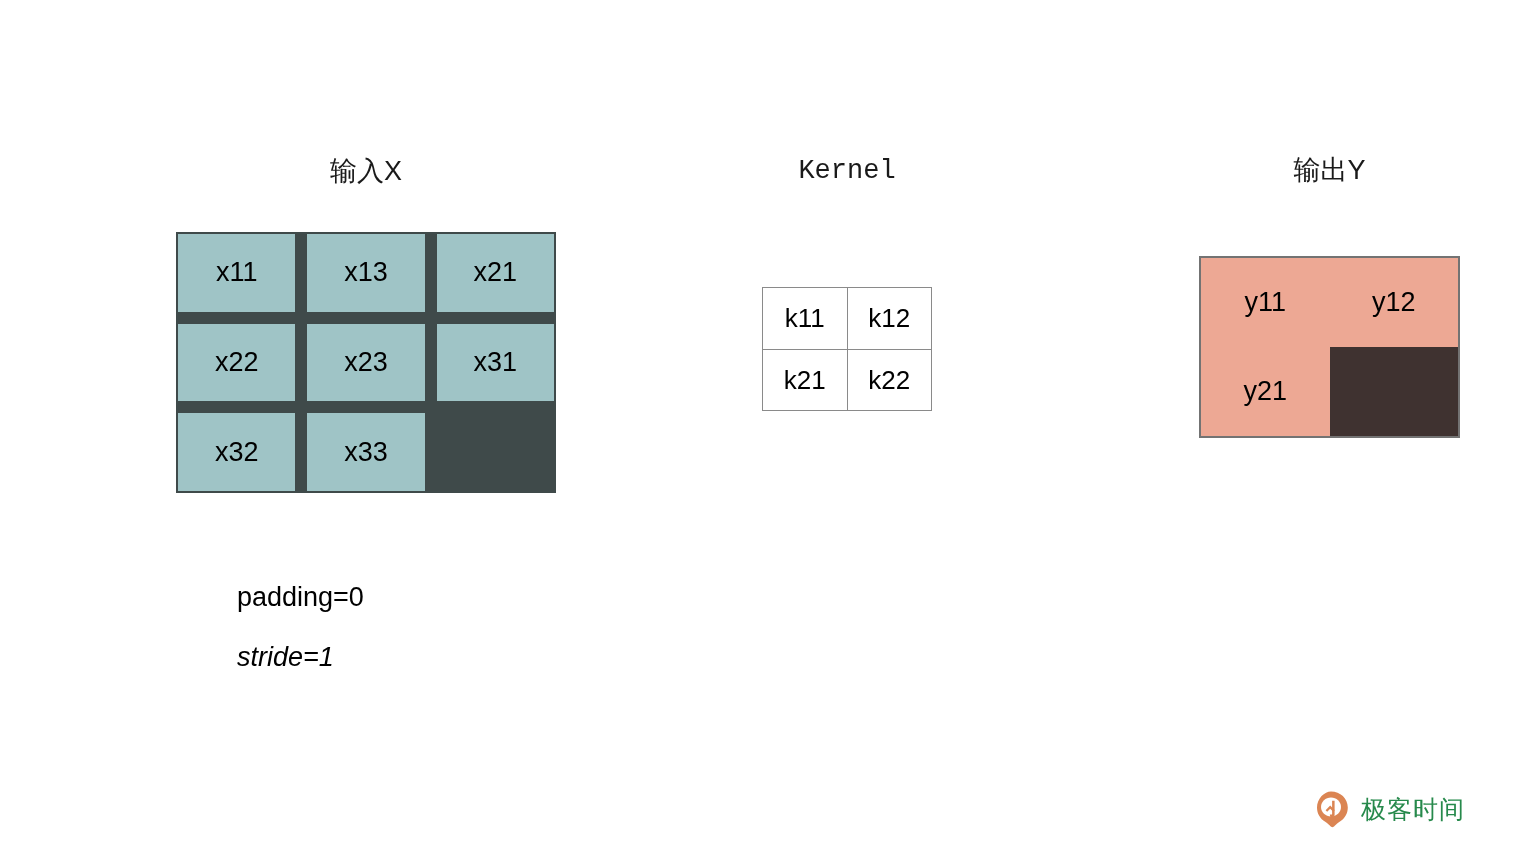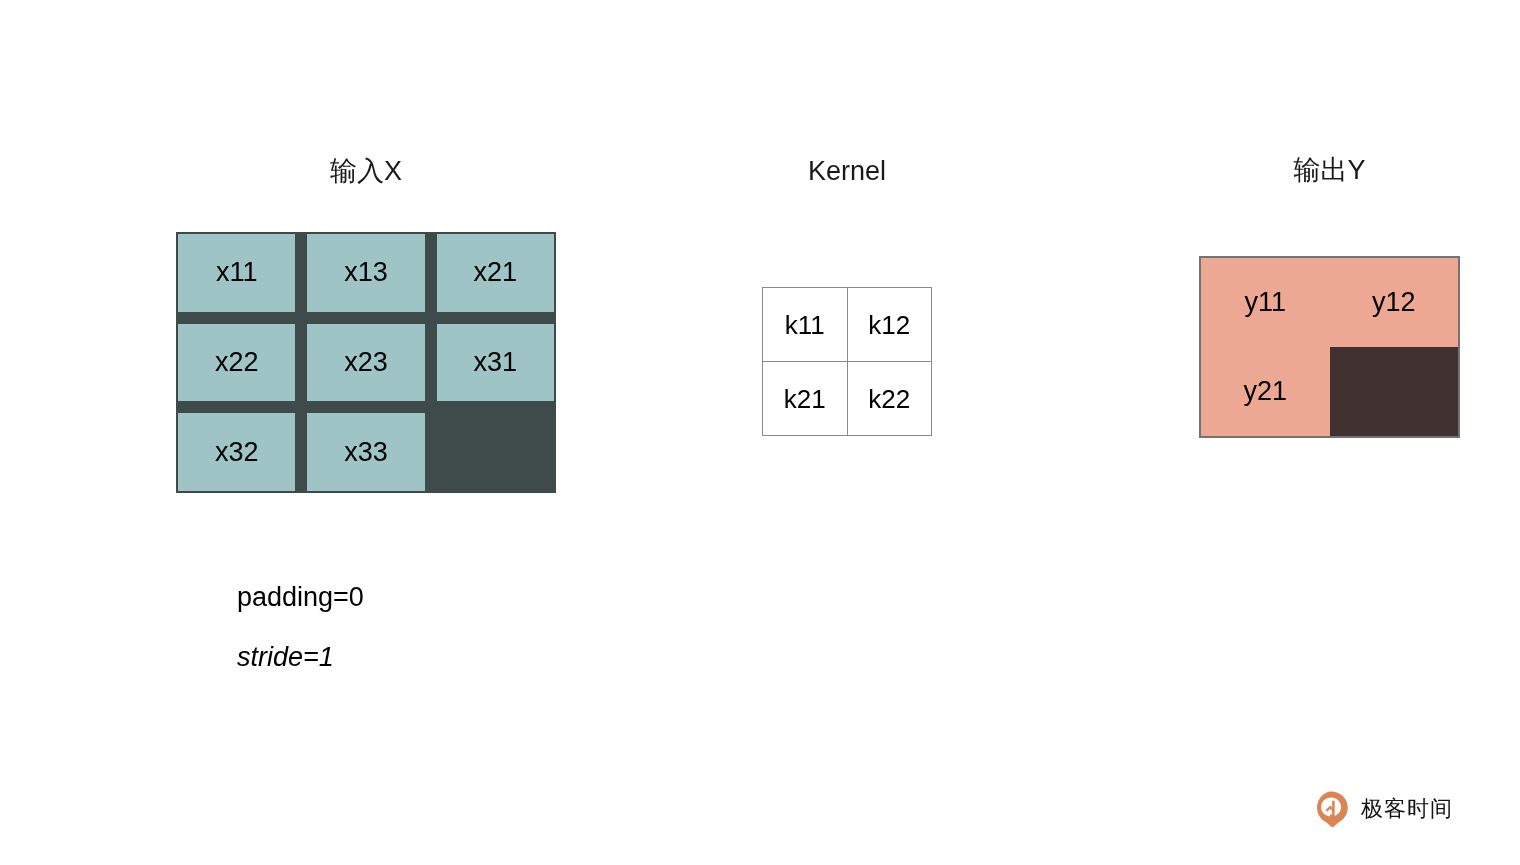--- a/index.html
+++ b/index.html
@@ -28,21 +28,21 @@
   .title {
     position: absolute;
     font-size: 27px;
     line-height: 1;
     color: #1a1a1a;
     white-space: nowrap;
     text-align: center;
     font-weight: 400;
   }
   #title-input  { left: 176px; top: 158px; width: 380px; }
-  #title-kernel { left: 762px; top: 158px; width: 170px; }
+  #title-kernel { left: 762px; top: 158px; width: 170px; font-family: Liberation Mono, monospace; }
   #title-output { left: 1199px; top: 157px; width: 261px; }
 
   
   .matrix {
     position: absolute;
     display: grid;
     box-sizing: border-box;
   }
   .cell {
     box-sizing: border-box;
@@ -69,21 +69,21 @@
   }
   #matrix-input .cell {
     background: #9fc4c6;
   }
 
   
   #matrix-kernel {
     left: 762px;
     top: 287px;
     width: 170px;
-    height: 149px;
+    height: 124px;
     grid-template-columns: repeat(2, 1fr);
     grid-template-rows: repeat(2, 1fr);
     background: #8a8a8a;
     gap: 1px;
     border: 1px solid #8a8a8a;
   }
   #matrix-kernel .cell {
     background: #ffffff;
     font-size: 26px;
   }
@@ -125,23 +125,23 @@
     align-items: center;
     gap: 10px;
     opacity: 0.92;
   }
   #watermark .mark {
     width: 40px;
     height: 40px;
     flex: 0 0 40px;
   }
   #watermark .wordmark {
-    font-size: 22px;
+    font-size: 25px;
     line-height: 1;
-    color: #000000;
+    color: #15803d;
     letter-spacing: 1px;
     white-space: nowrap;
     font-weight: 500;
   }
 </style>
 </head>
 <body>
 
 <div class="canvas">
 

